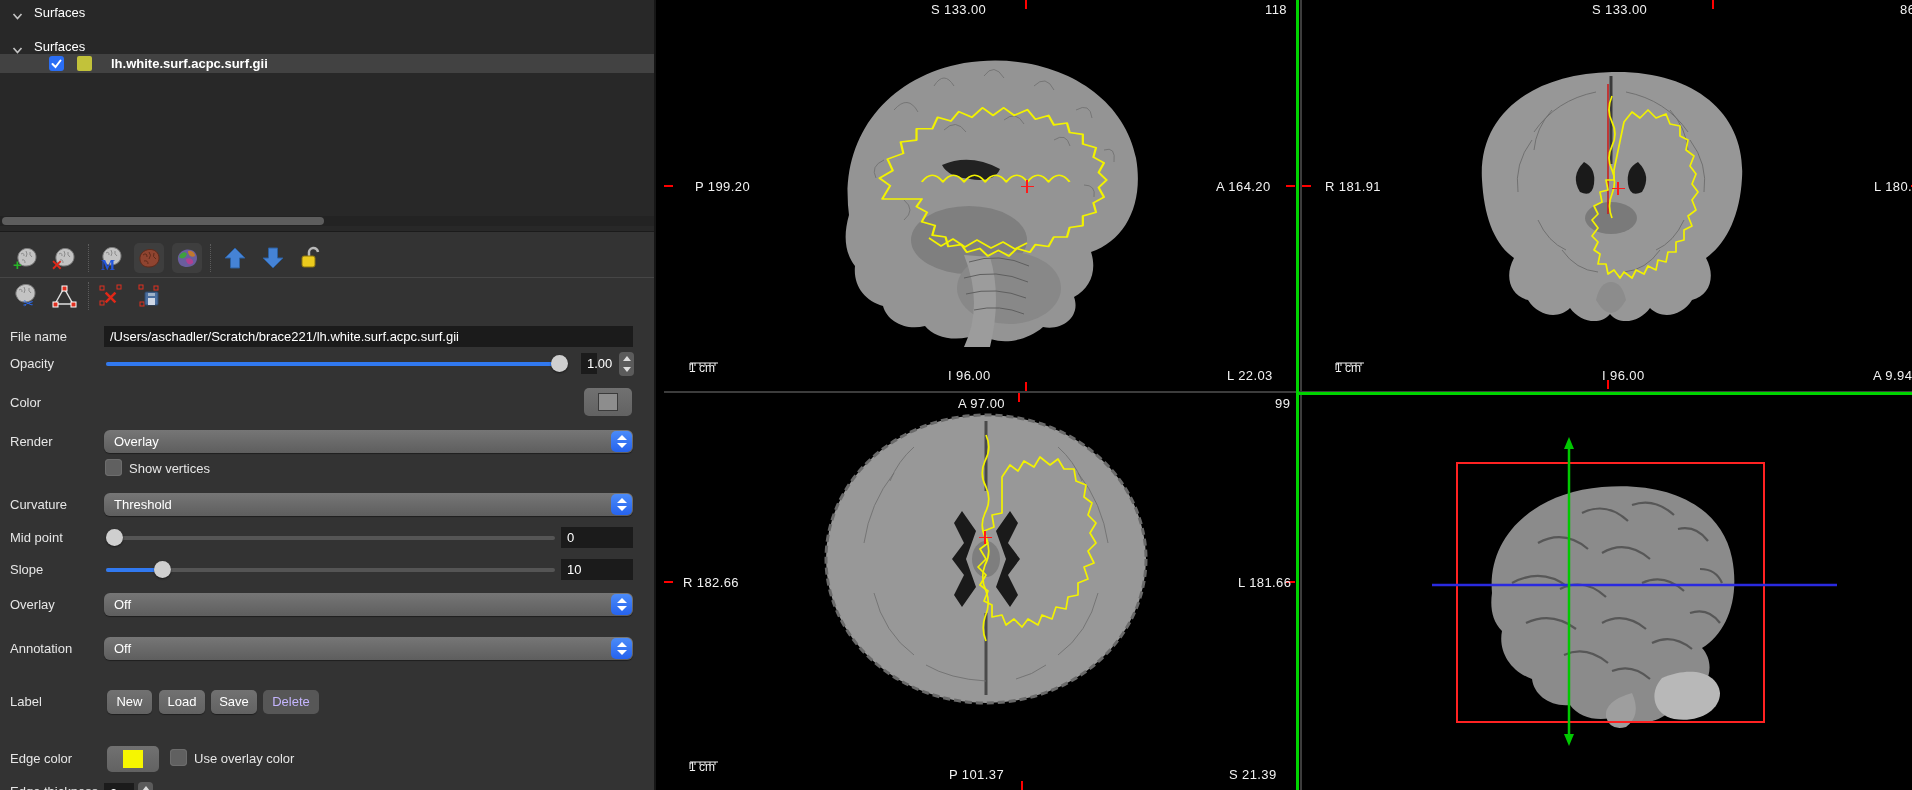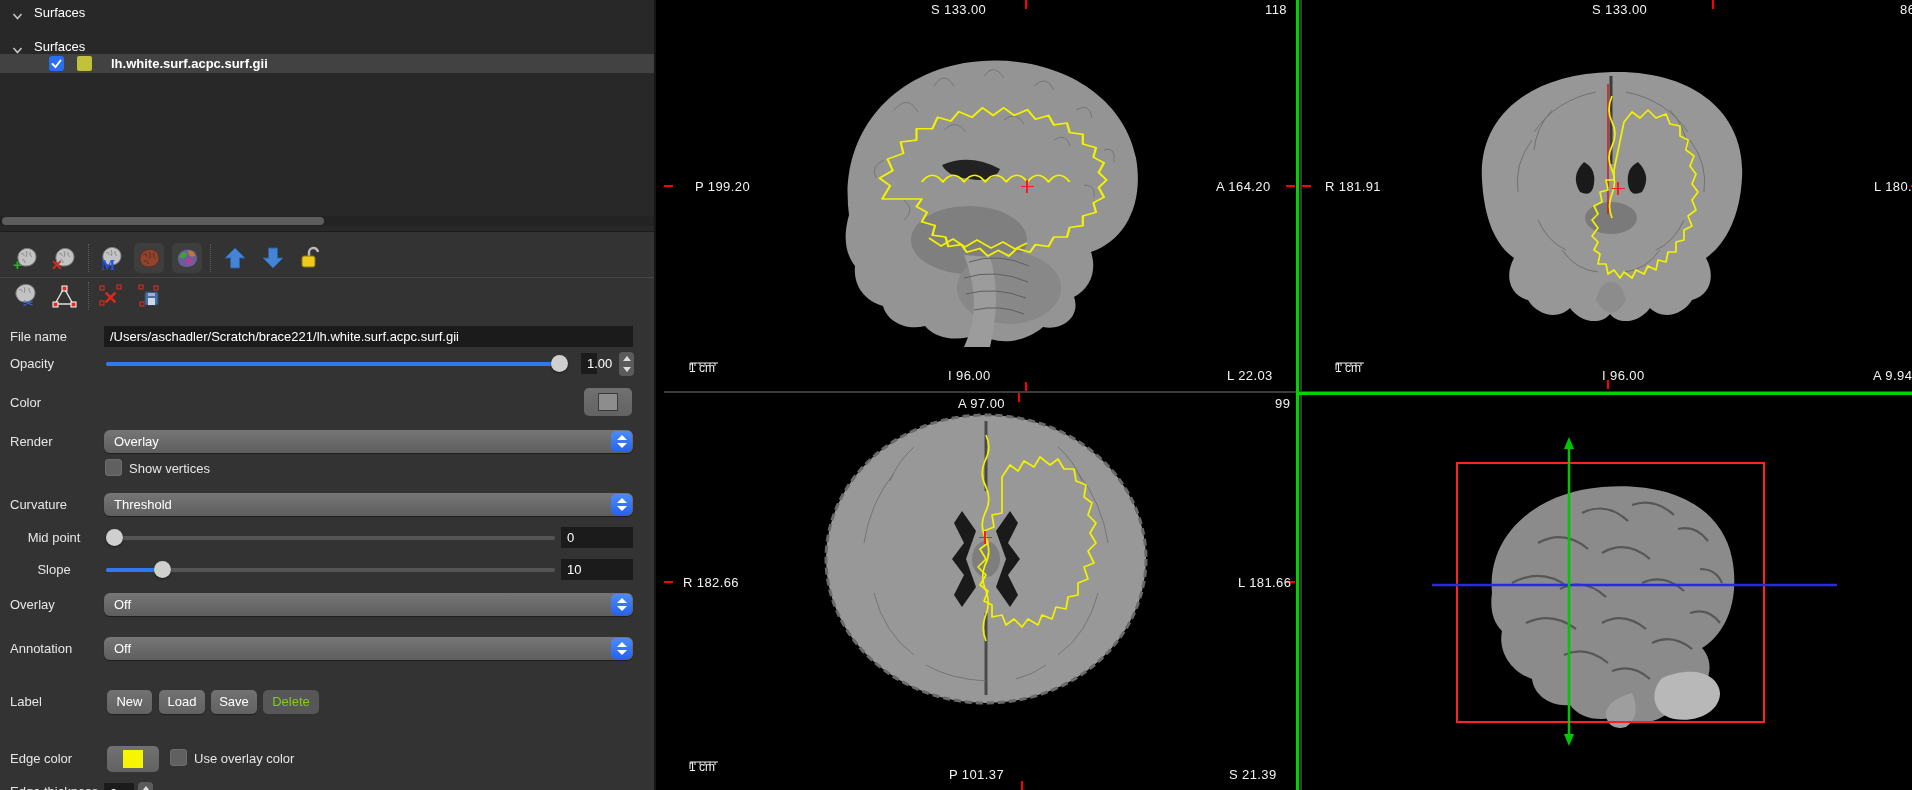--- a/index.html
+++ b/index.html
@@ -19,38 +19,38 @@
   #tree-hscroll{position:absolute;left:0;top:216px;width:654px;height:10px;background:#232323;}
   #tree-hscroll .handle{position:absolute;left:2px;top:1px;width:322px;height:8px;border-radius:4px;background:#5d5d5d;}
   
   .tbtn{position:absolute;width:30px;height:30px;border-radius:5px;}
   .tbtn.pressed{background:#3e3e3e;}
   .tsep{position:absolute;width:0;height:28px;border-left:1px dotted #5c5c5c;}
   #tb-divider{position:absolute;left:0;top:277px;width:654px;height:1px;background:#464646;}
   .ticon{position:absolute;left:2px;top:2px;}
   
   .flabel{position:absolute;color:#e6e6e6;font-size:13px;white-space:nowrap;}
-  .rlabel{text-align:center;width:88px;left:10px;}
+  .rlabel{text-align:left;width:88px;left:10px;}
   .input{position:absolute;background:#1b1b1b;color:#fff;font-size:13px;height:21px;line-height:21px;padding:0 6px;box-sizing:border-box;white-space:nowrap;overflow:hidden;}
   .dd{position:absolute;height:23px;border-radius:6px;background:linear-gradient(#767676,#5e5e5e);color:#fff;font-size:13px;line-height:23px;padding-left:10px;box-sizing:border-box;box-shadow:0 1px 1px rgba(0,0,0,.4);}
   .dd .acc{position:absolute;right:1px;top:1px;width:21px;height:21px;border-radius:5px;background:linear-gradient(#4b8bf8,#2663ee);}
   .dd .acc i{position:absolute;left:5.5px;width:0;height:0;border-left:5px solid transparent;border-right:5px solid transparent;}
   .dd .acc i.up{top:4px;border-bottom:5px solid #fff;}
   .dd .acc i.dn{bottom:4px;border-top:5px solid #fff;}
   .slider{position:absolute;height:17px;}
   .slider .track{position:absolute;left:0;right:0;top:7px;height:4px;border-radius:2px;background:#555;}
   .slider .fill{position:absolute;left:0;top:7px;height:4px;border-radius:2px;background:#3179f0;}
   .slider .knob{position:absolute;top:0;width:17px;height:17px;border-radius:50%;background:#cfcfcf;box-shadow:0 1px 2px rgba(0,0,0,.5);}
   .valbox{position:absolute;background:#1b1b1b;color:#fff;font-size:13px;height:21px;line-height:21px;padding-left:6px;box-sizing:border-box;}
   .stepper{position:absolute;width:15px;height:24px;border-radius:4px;background:#5b5b5b;}
   .stepper i{position:absolute;left:3.5px;width:0;height:0;border-left:4px solid transparent;border-right:4px solid transparent;}
   .stepper i.up{top:4px;border-bottom:5px solid #ddd;}
   .stepper i.dn{bottom:4px;border-top:5px solid #ddd;}
   .pbtn{position:absolute;height:24px;border-radius:5px;background:linear-gradient(#717171,#626262);color:#fff;font-size:13px;text-align:center;line-height:24px;box-shadow:0 1px 1px rgba(0,0,0,.4);}
-  .pbtn.disabled{background:#575757;color:#84cc16;box-shadow:none;}
+  .pbtn.disabled{background:#575757;color:#c4b5fd;box-shadow:none;}
   .fcb{position:absolute;width:17px;height:17px;border-radius:4px;background:#606060;box-shadow:inset 0 0 0 1px #6d6d6d;}
   .swbtn{position:absolute;width:52px;height:26px;border-radius:5px;background:linear-gradient(#717171,#626262);}
   .swbtn .sq{position:absolute;left:16px;top:4px;width:20px;height:18px;}
   
   #views{position:absolute;left:656px;top:0;width:1256px;height:790px;background:#000;margin-left:8px;}
   .view{position:absolute;overflow:hidden;}
   .vlabel{position:absolute;color:#f2f2f2;font-size:13px;font-weight:300;letter-spacing:.4px;white-space:nowrap;}
   .cross-v{position:absolute;width:1.6px;height:13px;background:#ff1a1a;}
   .cross-h{position:absolute;width:13px;height:1.6px;background:#ff1a1a;}
   .divider-gray-h{position:absolute;background:#3c3c3c;}

